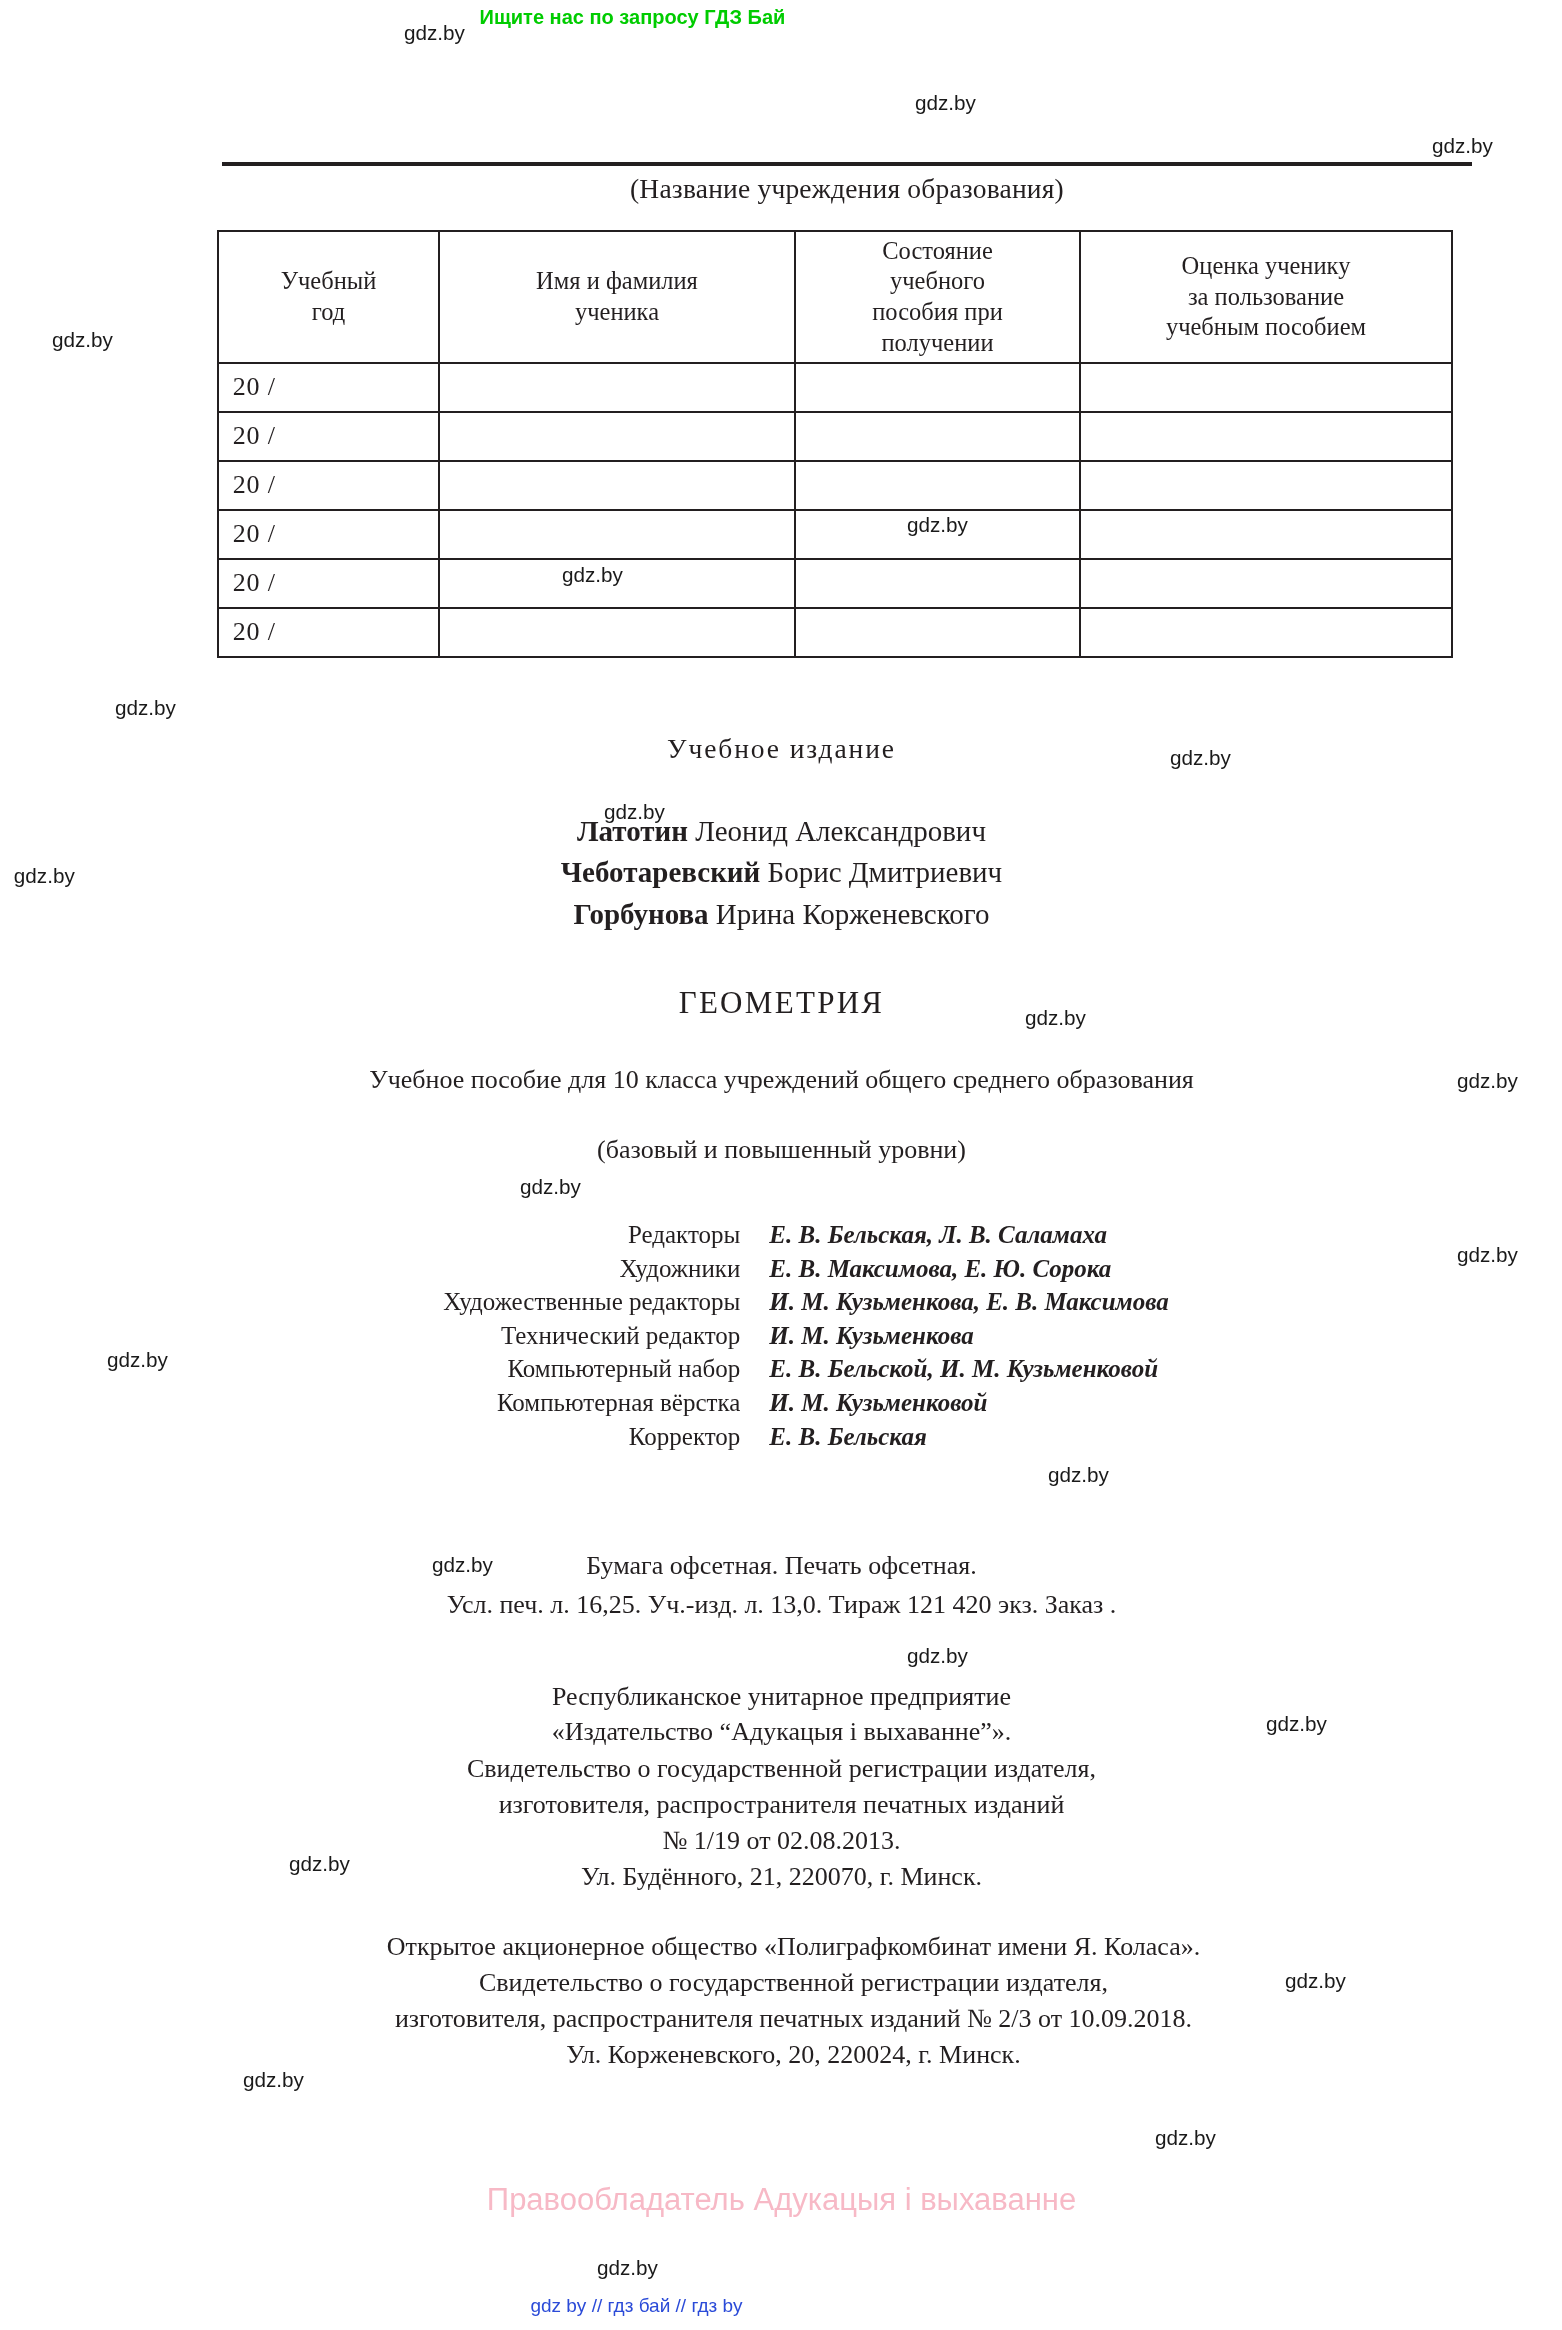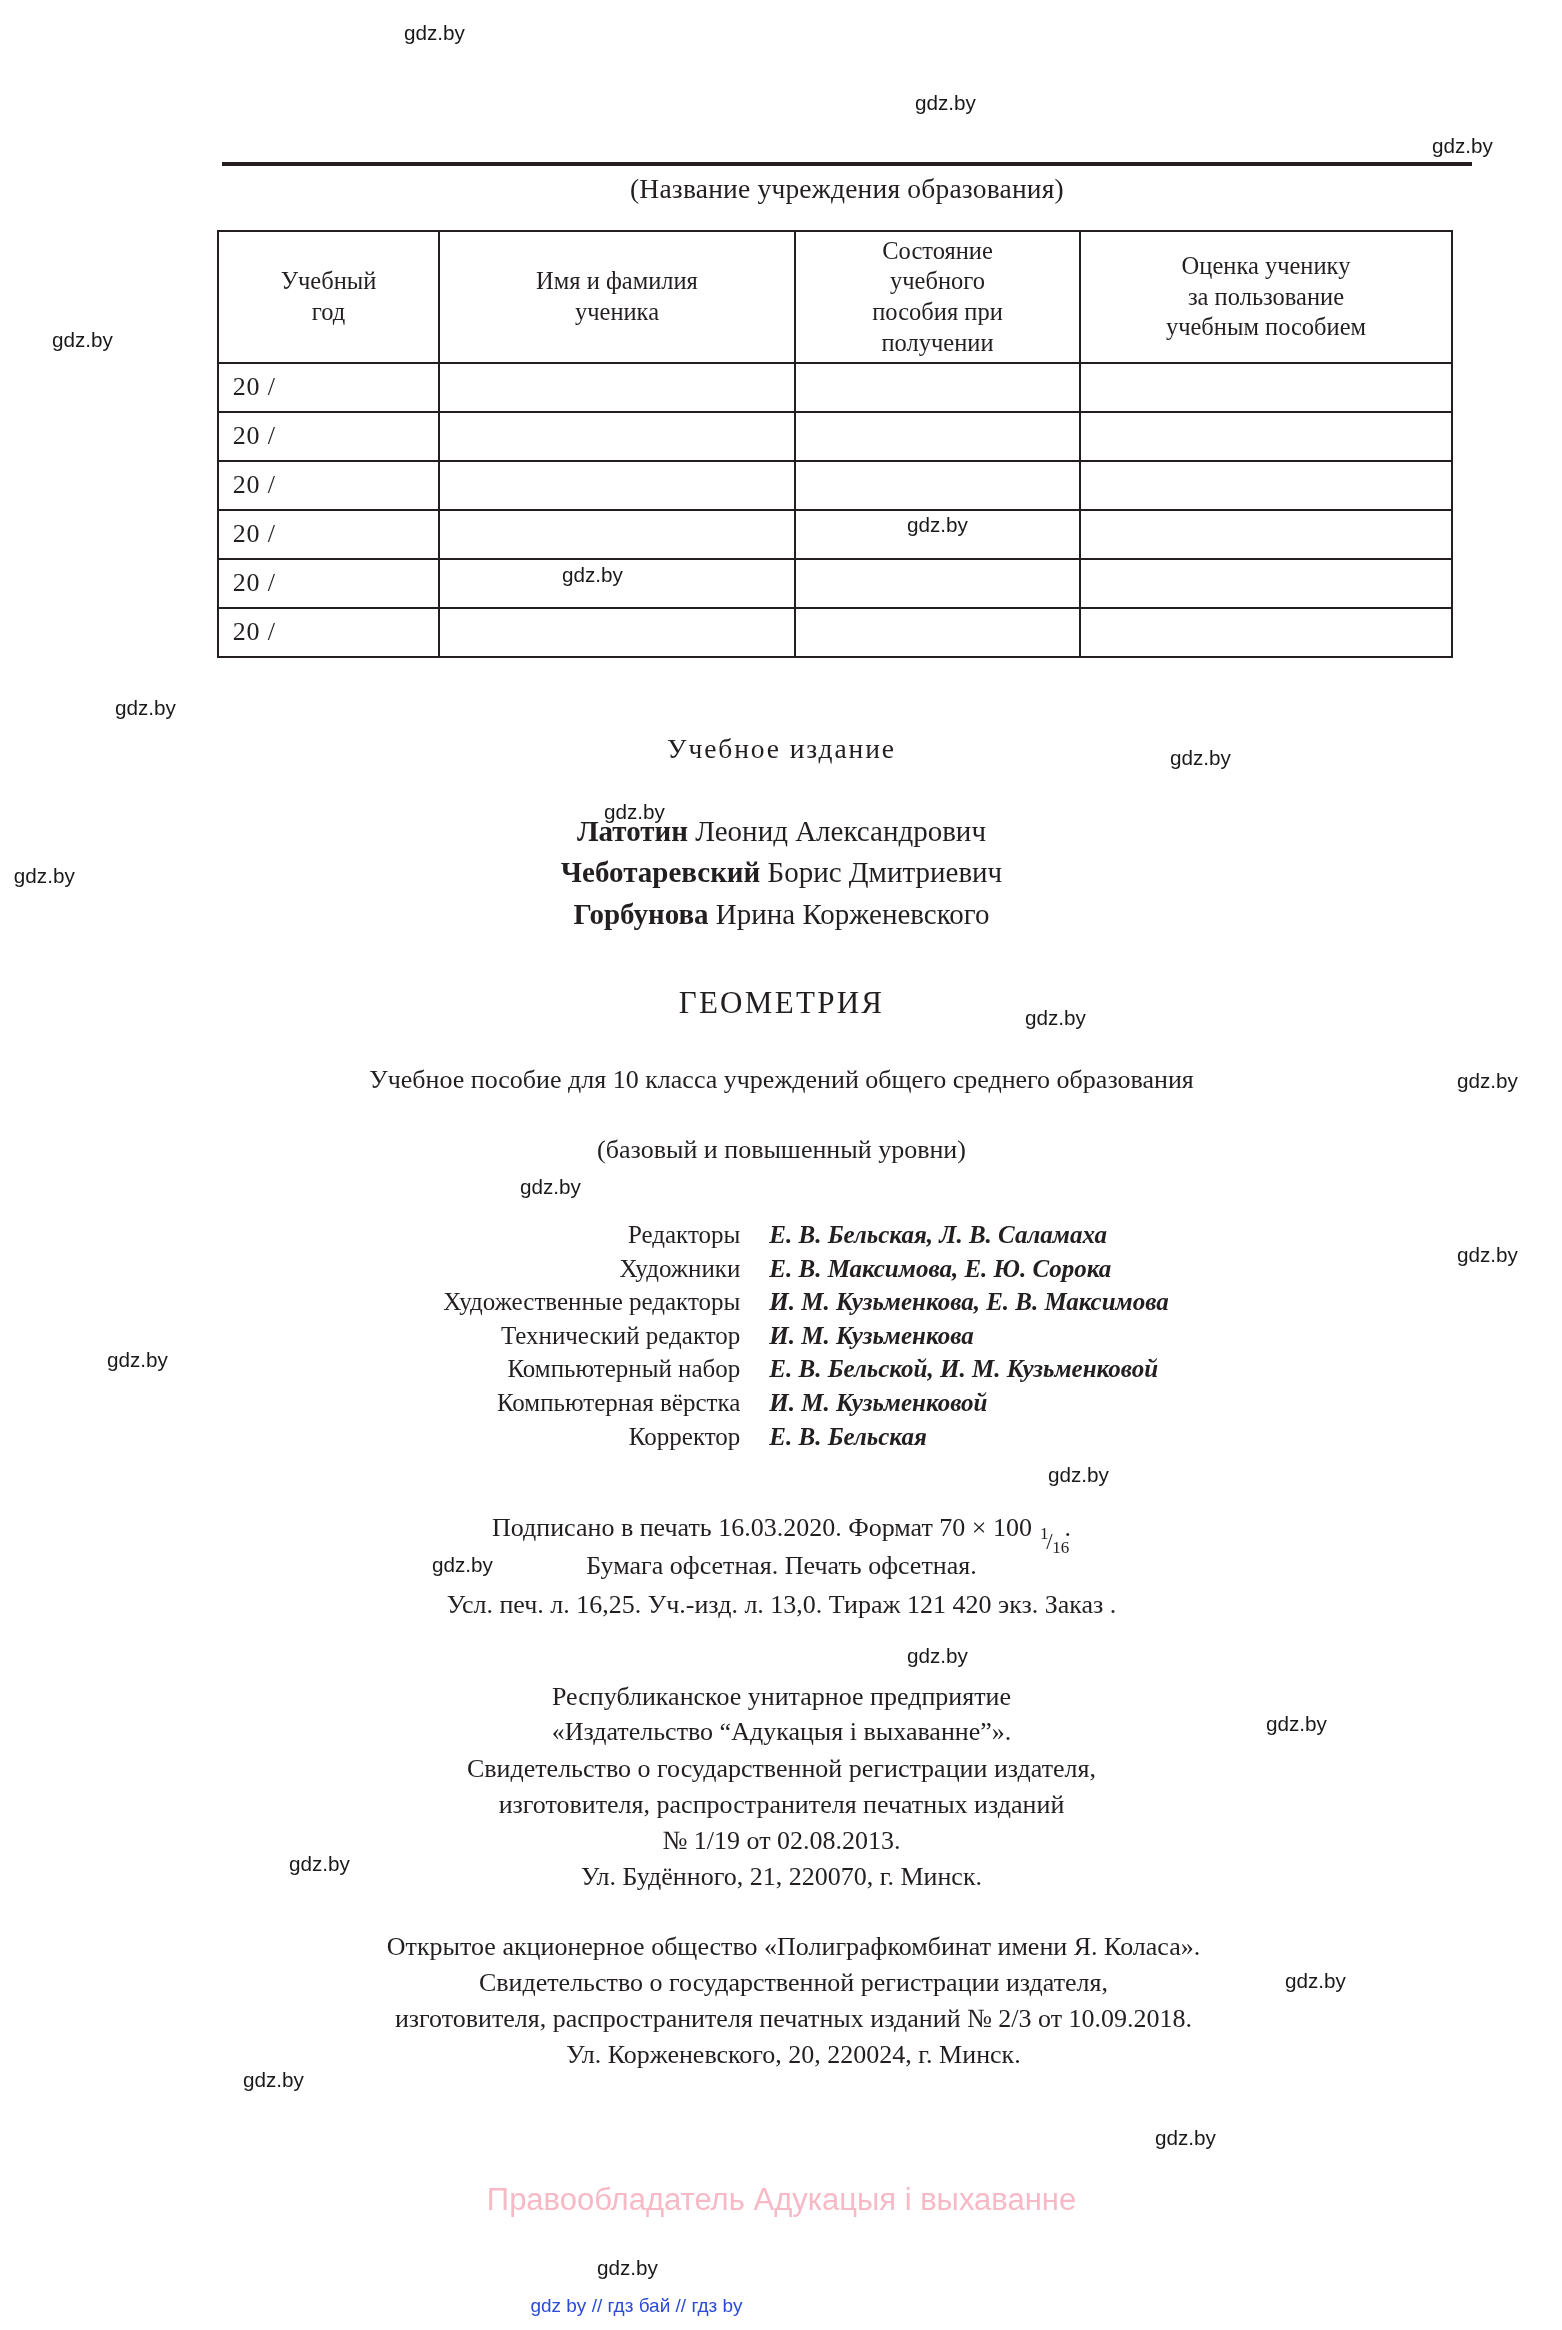--- a/index.html
+++ b/index.html
@@ -190,20 +190,23 @@
     color: #2b4bd8;
     font-family: "Liberation Sans", sans-serif;
   }
   .footlinks-inner { position: relative; left: -145px; }
 </style>
 </head>
 <body>
 
 <div class="page">
 
+  <div class="promo" style="color: rgb(0, 204, 0);">
+    <span class="promo-inner">Ищите нас по запросу ГДЗ Бай</span>
+  </div>
 
   <div class="top-rule"></div>
 
   <div class="caption">(Название учреждения образования)</div>
 
   <div class="tbl-wrap">
     <table class="record">
       <thead>
         <tr>
           <th class="col-a">
@@ -316,23 +319,20 @@
           <td class="person">И. М. Кузьменковой</td>
         </tr>
         <tr>
           <td class="role">Корректор</td>
           <td class="person">Е. В. Бельская</td>
         </tr>
       </tbody>
     </table>
   </div>
 
-  <div class="ctr imp i1">
-    <span>Подписано в печать 16.03.2020. Формат 70 × 100 </span><span class="frac"><span class="num">1</span><span class="sl">/</span><span class="den">16</span></span><span>.</span>
-  </div>
   <div class="ctr imp i2">Бумага офсетная. Печать офсетная.</div>
   <div class="ctr imp i3">Усл. печ. л. 16,25. Уч.-изд. л. 13,0. Тираж 121 420 экз. Заказ      .</div>
 
   <div class="ctr pub p1">Республиканское унитарное предприятие</div>
   <div class="ctr pub p2">«Издательство “Адукацыя i выхаванне”».</div>
   <div class="ctr pub p3">Свидетельство о государственной регистрации издателя,</div>
   <div class="ctr pub p4">изготовителя, распространителя печатных изданий</div>
   <div class="ctr pub p5">№ 1/19 от 02.08.2013.</div>
   <div class="ctr pub p6">Ул. Будённого, 21, 220070, г. Минск.</div>
 

